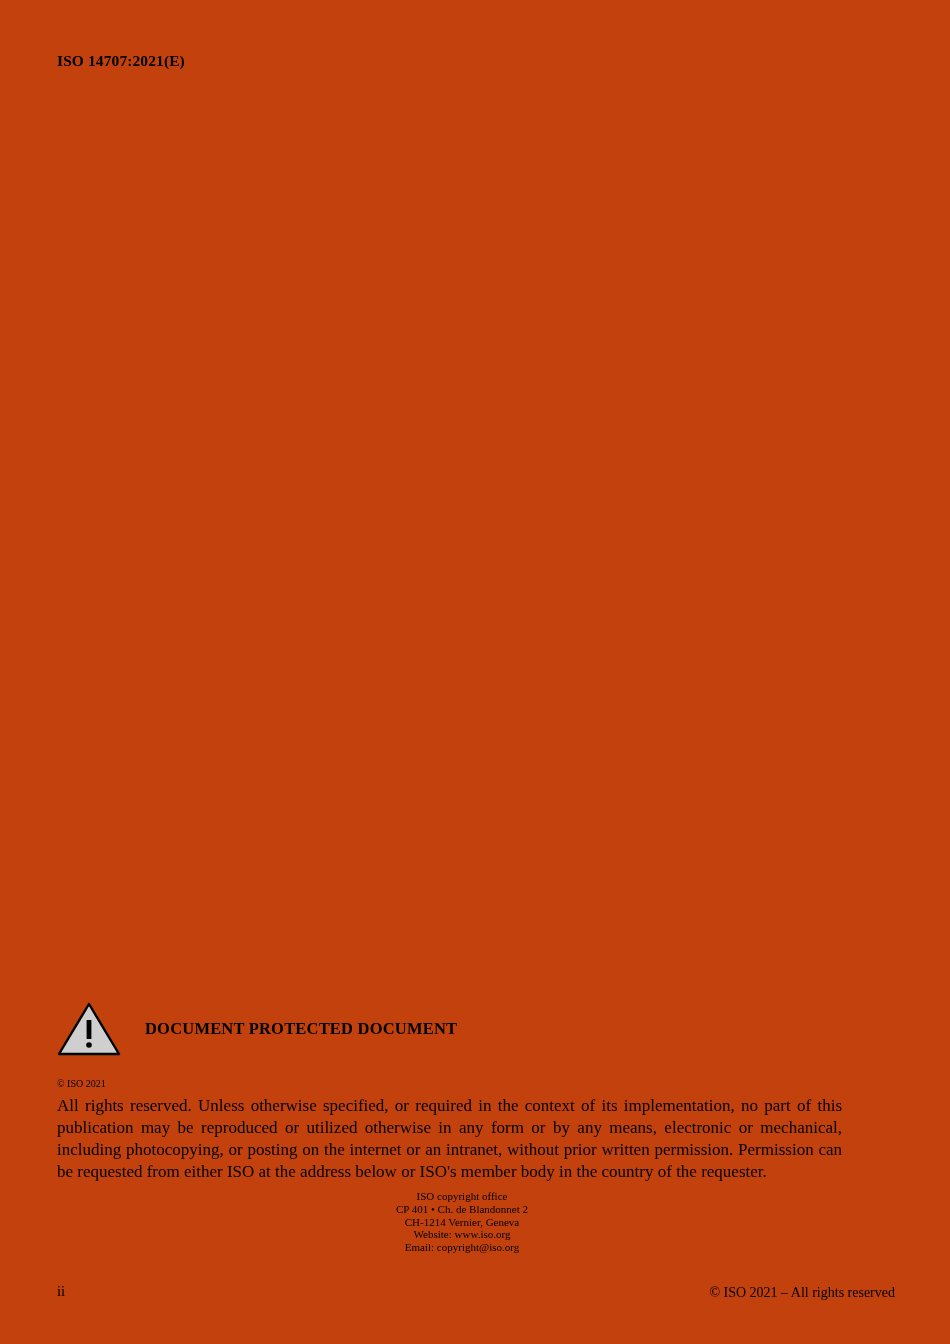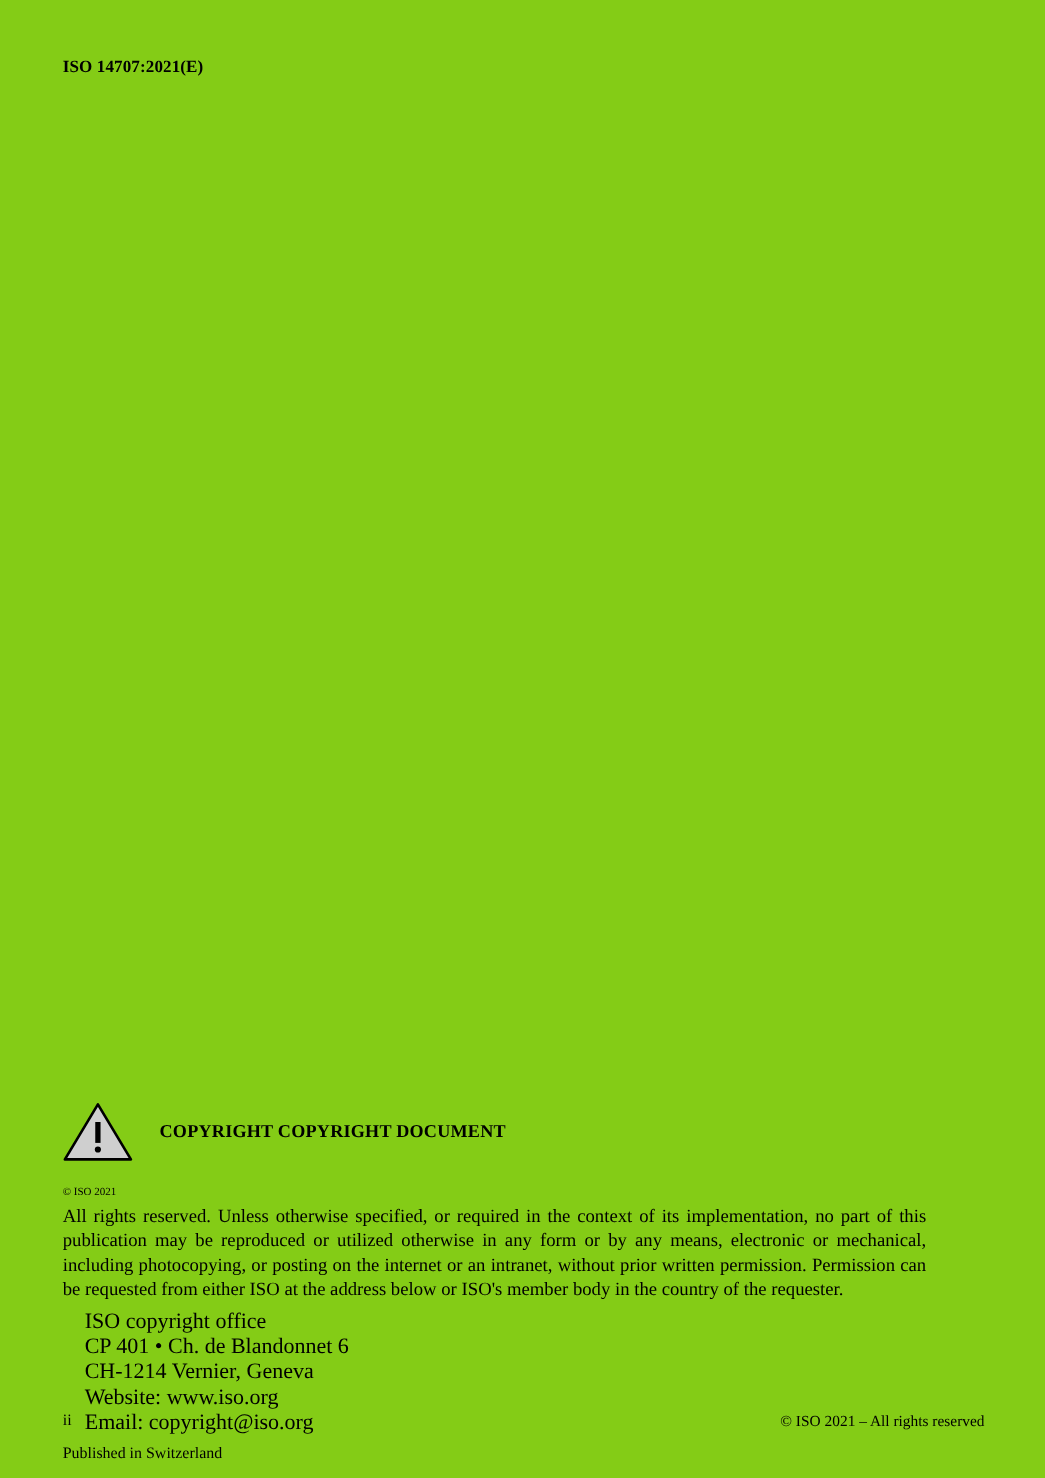--- a/index.html
+++ b/index.html
@@ -4,21 +4,21 @@
 <style>
   html, body {
     margin: 0;
     padding: 0;
     background: #ffffff;
   }
   .page {
     position: relative;
     width: 950px;
     height: 1344px;
-    background: #84cc16;
+    background: #c2410c;
     font-family: "Liberation Serif", serif;
     color: #000000;
     overflow: hidden;
   }
   .doc-header {
     position: absolute;
     left: 57px;
     top: 52px;
     font-family: "Liberation Serif", serif;
     font-weight: bold;
@@ -59,22 +59,23 @@
     margin-top: 6px;
     font-size: 17px;
     line-height: 1.30;
     text-align: justify;
     width: 785px;
     font-family: Liberation Serif, serif;
   }
   .cp-address {
     margin-top: 7px;
     margin-left: 20px;
-    font-size: 20px;
+    font-size: 11px;
     line-height: 1.15;
+    text-align: center;
   }
   .cp-address div {
     white-space: nowrap;
   }
   .cp-published {
     margin-top: 8px;
     font-size: 14.5px;
   }
 
   
@@ -99,35 +100,34 @@
   <div class="doc-header">ISO 14707:2021(E)</div>
 
   <div class="copyright-block">
 
     <div class="cp-banner">
       <svg class="warning-icon" viewBox="0 0 64 56">
         <polygon points="32,3 62,53 2,53" fill="#cfcfcf" stroke="#000000" stroke-width="2.4" stroke-linejoin="round"></polygon>
         <rect x="29.6" y="19" width="4.8" height="19" fill="#000000"></rect>
         <circle cx="32" cy="44" r="2.8" fill="#000000"></circle>
       </svg>
-      <div class="cp-banner-title">COPYRIGHT COPYRIGHT DOCUMENT</div>
+      <div class="cp-banner-title">DOCUMENT PROTECTED DOCUMENT</div>
     </div>
 
     <div class="cp-year">©  ISO 2021</div>
 
     <div class="cp-rights">All rights reserved. Unless otherwise specified, or required in the context of its implementation, no part of this publication may be reproduced or utilized otherwise in any form or by any means, electronic or mechanical, including photocopying, or posting on the internet or an intranet, without prior written permission. Permission can be requested from either ISO at the address below or ISO's member body in the country of the requester.</div>
 
     <div class="cp-address">
       <div>ISO copyright office</div>
-      <div>CP 401 • Ch. de Blandonnet 6</div>
+      <div>CP 401 • Ch. de Blandonnet 2</div>
       <div>CH-1214 Vernier, Geneva</div>
       <div>Website: www.iso.org</div>
       <div>Email: copyright@iso.org</div>
     </div>
 
-    <div class="cp-published">Published in Switzerland</div>
   </div>
 
   <div class="footer-left">ii</div>
 
   <div class="footer-right">© ISO 2021 – All rights reserved</div>
 
 </div>
 
 </body></html>

